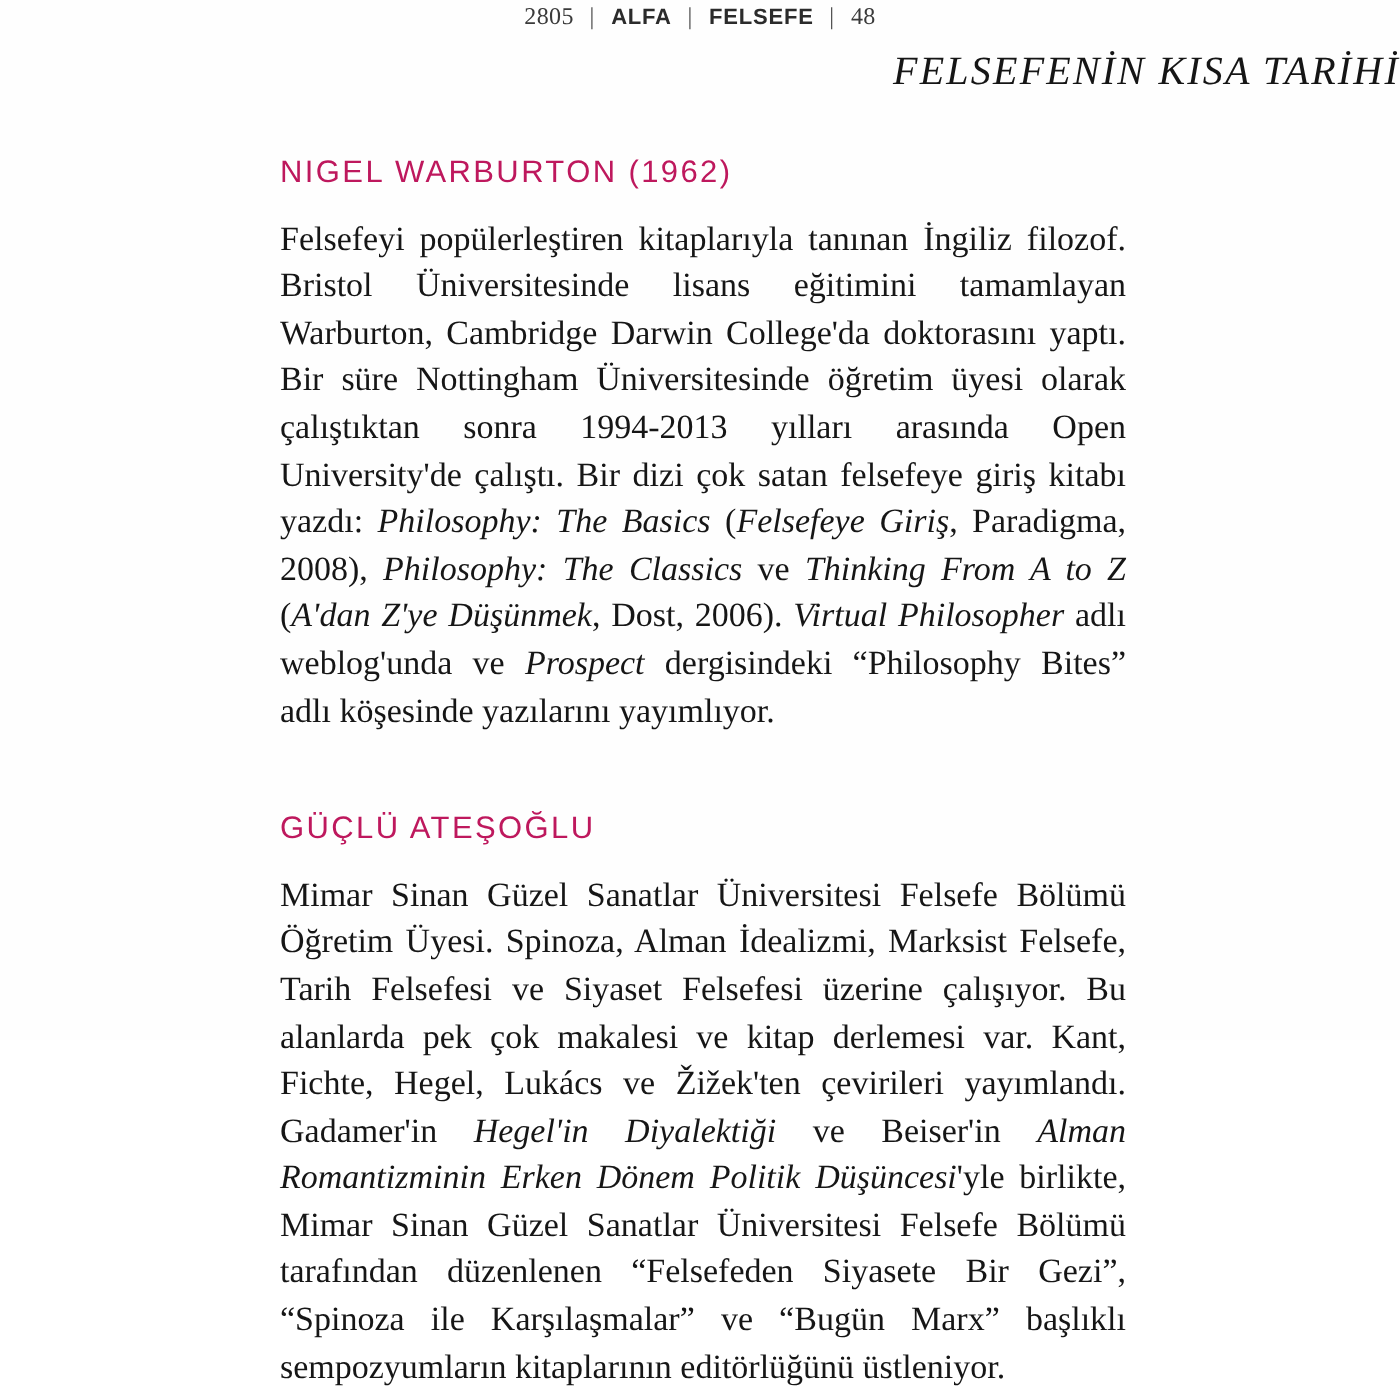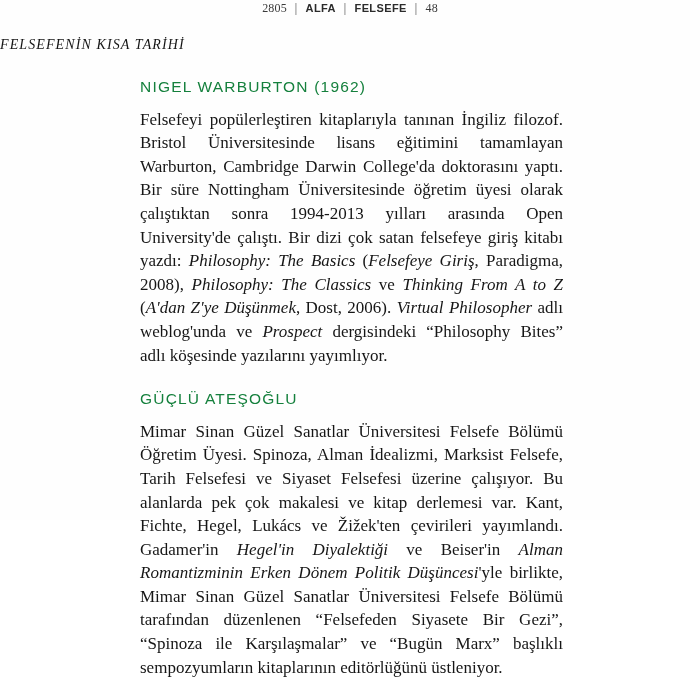--- a/index.html
+++ b/index.html
@@ -55,49 +55,48 @@
     font-size: 11px;
     letter-spacing: 0.4px;
   }
 
   
   .book-title {
     position: absolute;
     top: 25px;
     left: 0;
     width: 700px;
-    text-align: left;
+    text-align: right;
     font-style: italic;
-    font-size: 14px;
+    font-size: 20px;
     letter-spacing: 1.1px;
     color: #151515;
     white-space: nowrap;
-    margin-top: 12px;
   }
 
   
   .column {
     position: absolute;
     left: 140px;
     top: 78px;
     width: 423px;
   }
 
   h2.entry-heading {
     font-family: "Liberation Sans", "DejaVu Sans", sans-serif;
     font-weight: 400;
     font-size: 15.5px;
     letter-spacing: 1.2px;
-    color: #15803d;
+    color: #be185d;
     margin: 0 0 11px 0;
     line-height: 1.2;
   }
 
   .entry-heading.second {
-    margin-top: 0;
+    margin-top: 16px;
   }
 
   p.body-text {
     margin: 0;
     font-size: 17px;
     line-height: 23.6px;
     text-align: justify;
     text-justify: inter-word;
     color: #161616;
     hyphens: manual;

